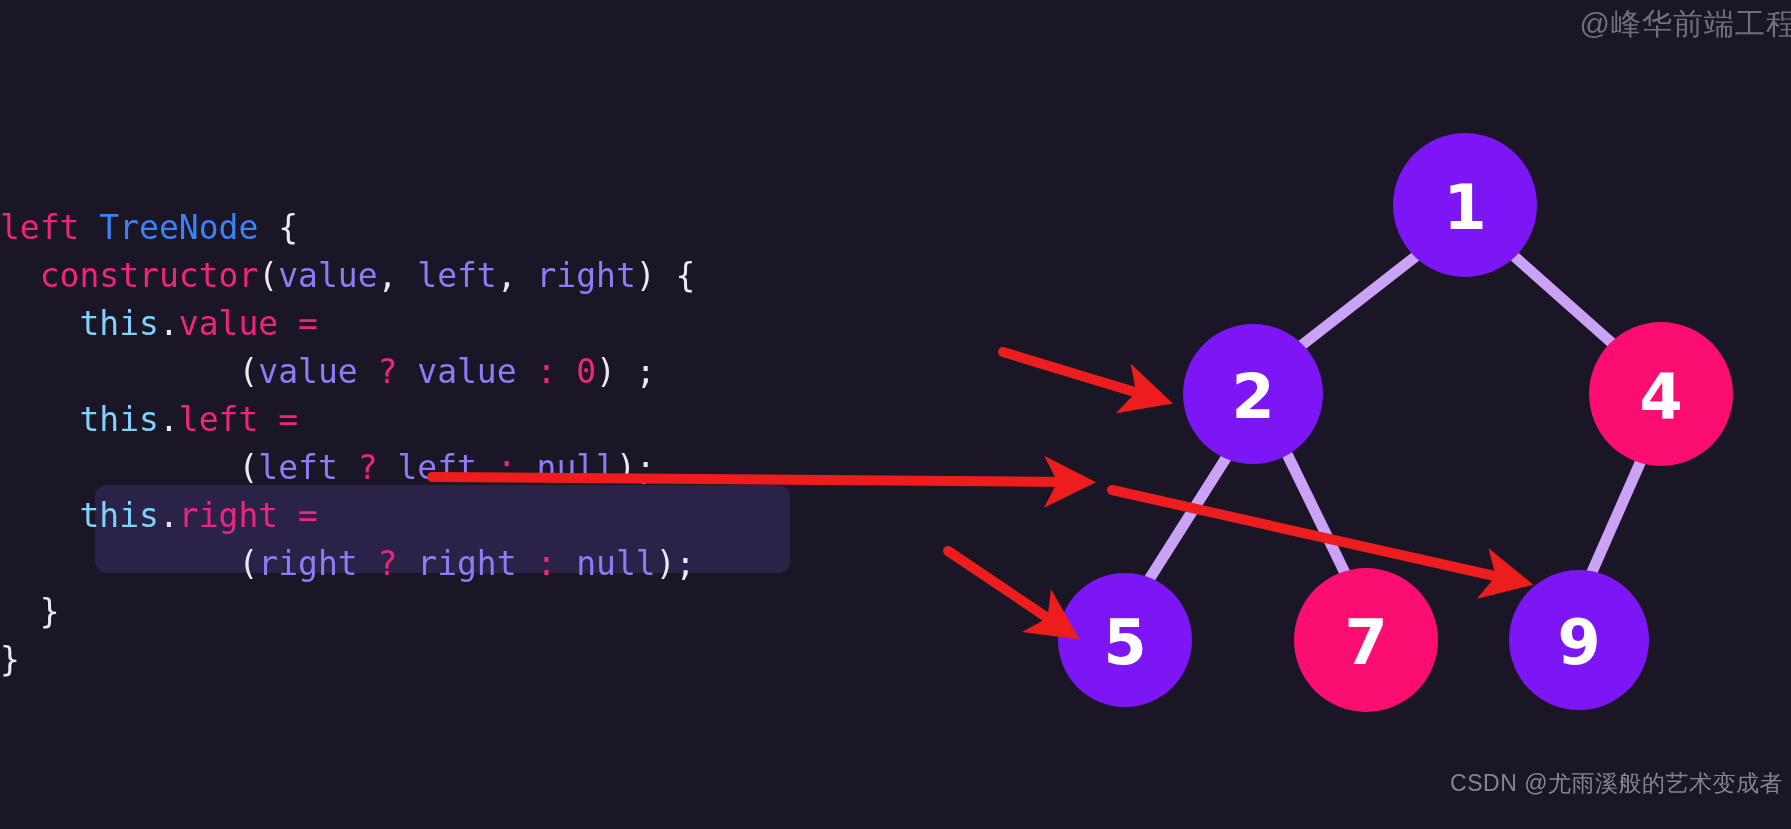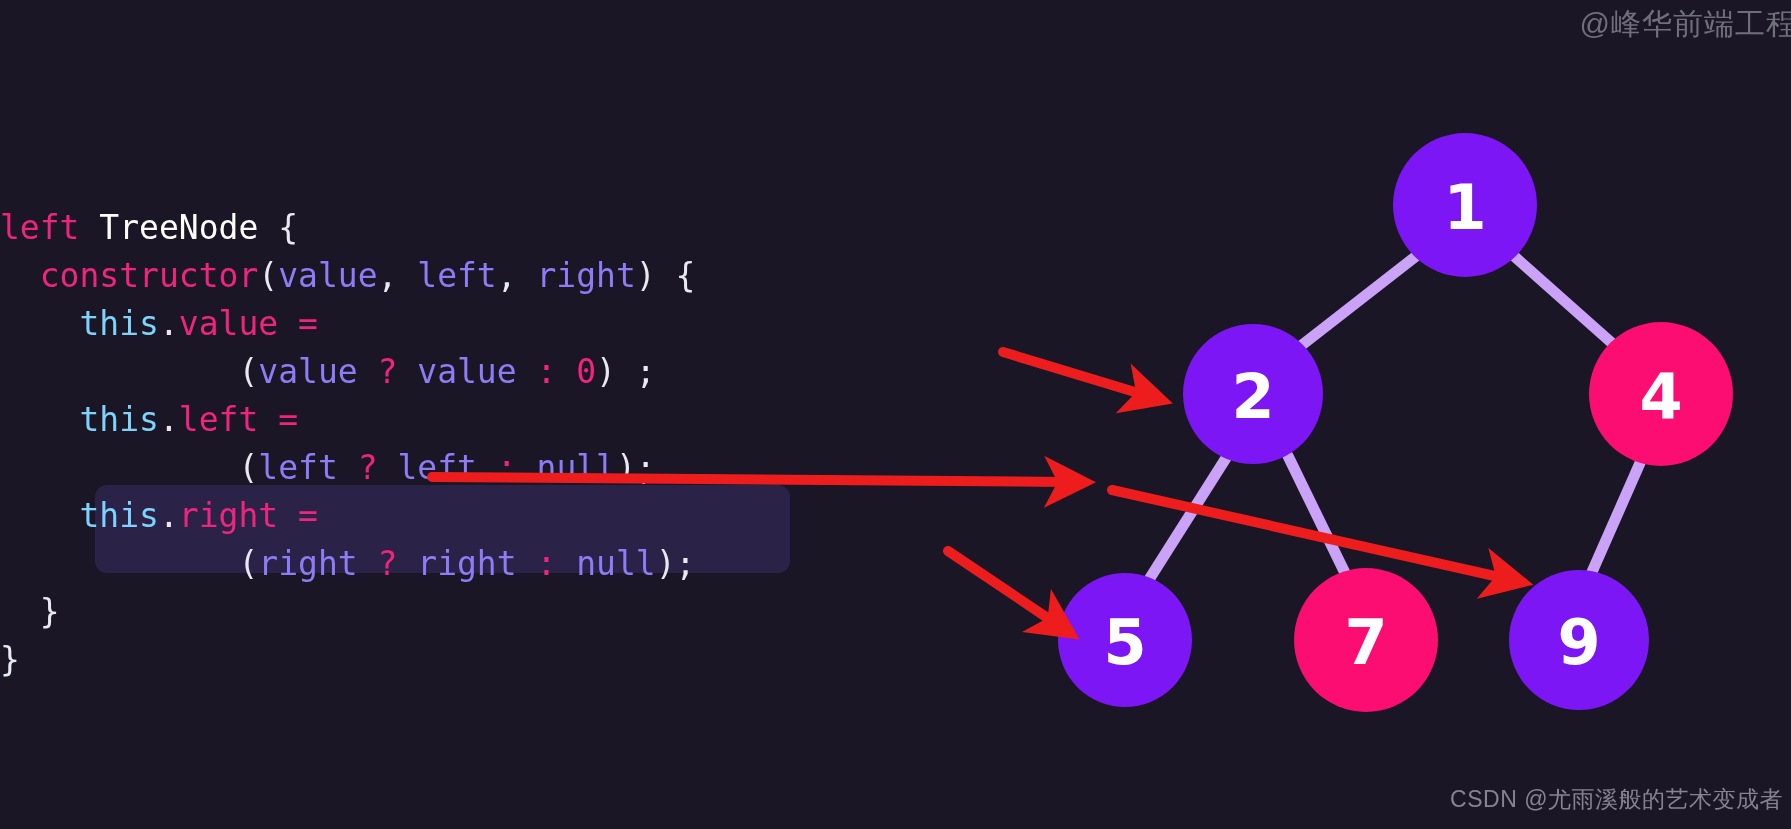--- a/index.html
+++ b/index.html
@@ -26,21 +26,21 @@
     user-select: none;
   }
   #wm-top {
     top: 4px;
     right: -6px;
     font-size: 30px;
     letter-spacing: 1px;
     opacity: .55;
   }
   #wm-bottom {
-    bottom: 14px;
+    bottom: 30px;
     right: 8px;
     font-size: 23px;
     letter-spacing: .5px;
     opacity: .68;
   }
 
   
   #code-panel {
     position: absolute;
     left: 0;
@@ -62,21 +62,21 @@
     margin: 0;
     padding: 0;
     font-family: "DejaVu Sans Mono", "Liberation Mono", monospace;
     font-size: 33px;
     line-height: 48px;
     letter-spacing: 0px;
     color: #e6e6ee;
     white-space: pre;
   }
   .tok-kw      { color: #f0247e; }
-  .tok-cls     { color: #ffffff; }
+  .tok-cls     { color: #3b82f6; }
   .tok-fn      { color: #f0247e; }
   .tok-this    { color: #7dd3fc; }
   .tok-prop    { color: #f0247e; }
   .tok-param   { color: #8d7cf5; }
   .tok-punct   { color: #e9e9f2; }
   .tok-op      { color: #f0247e; }
   .tok-num     { color: #f0247e; }
 
   
   #graphics {

